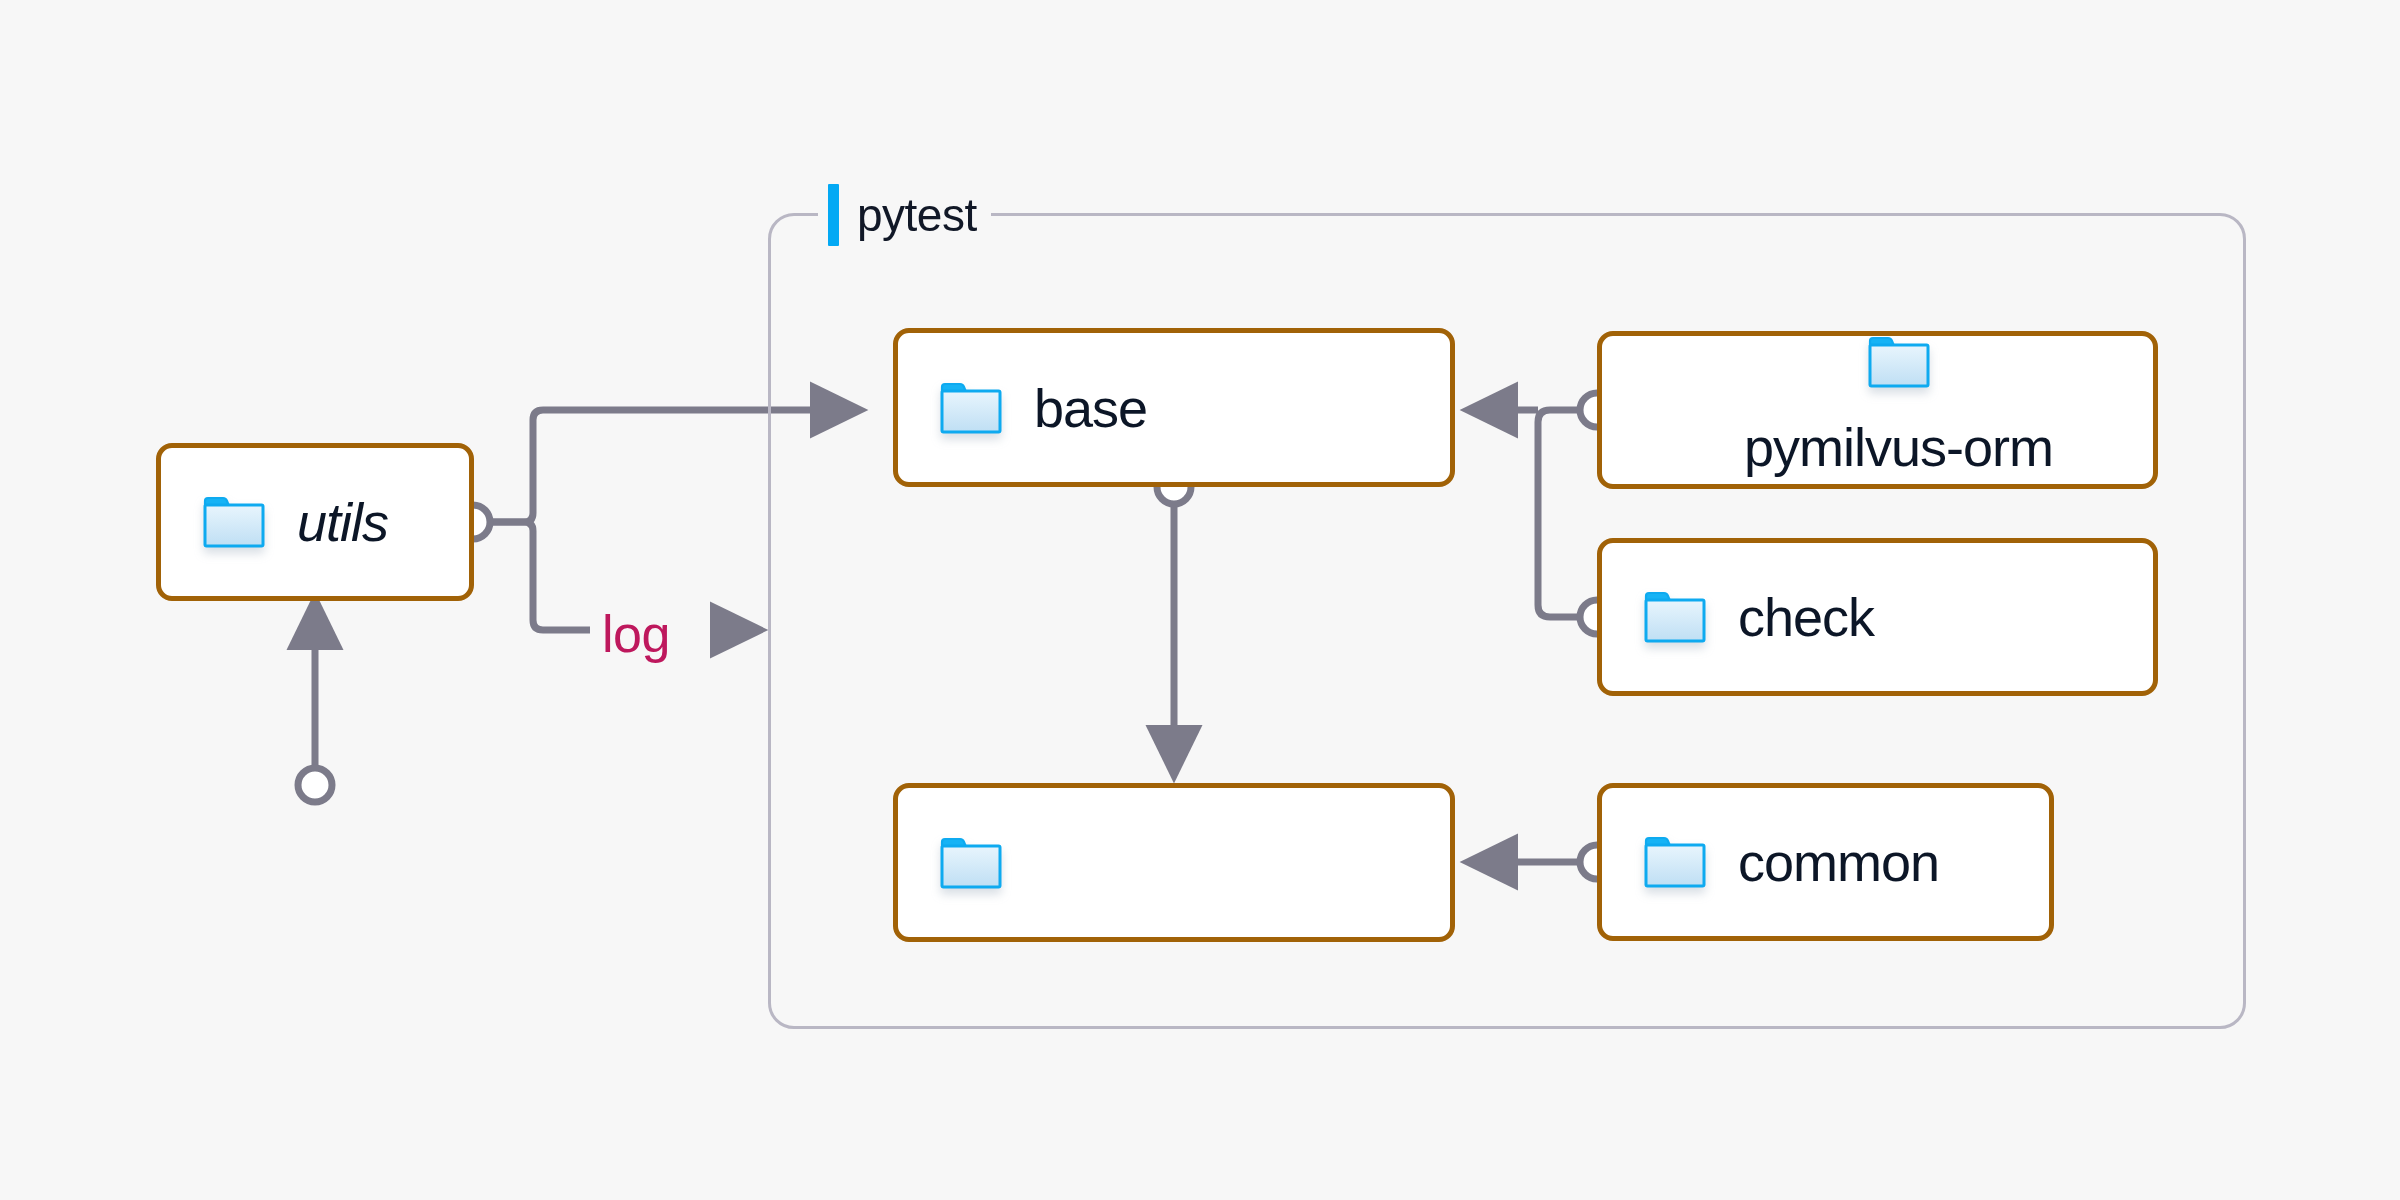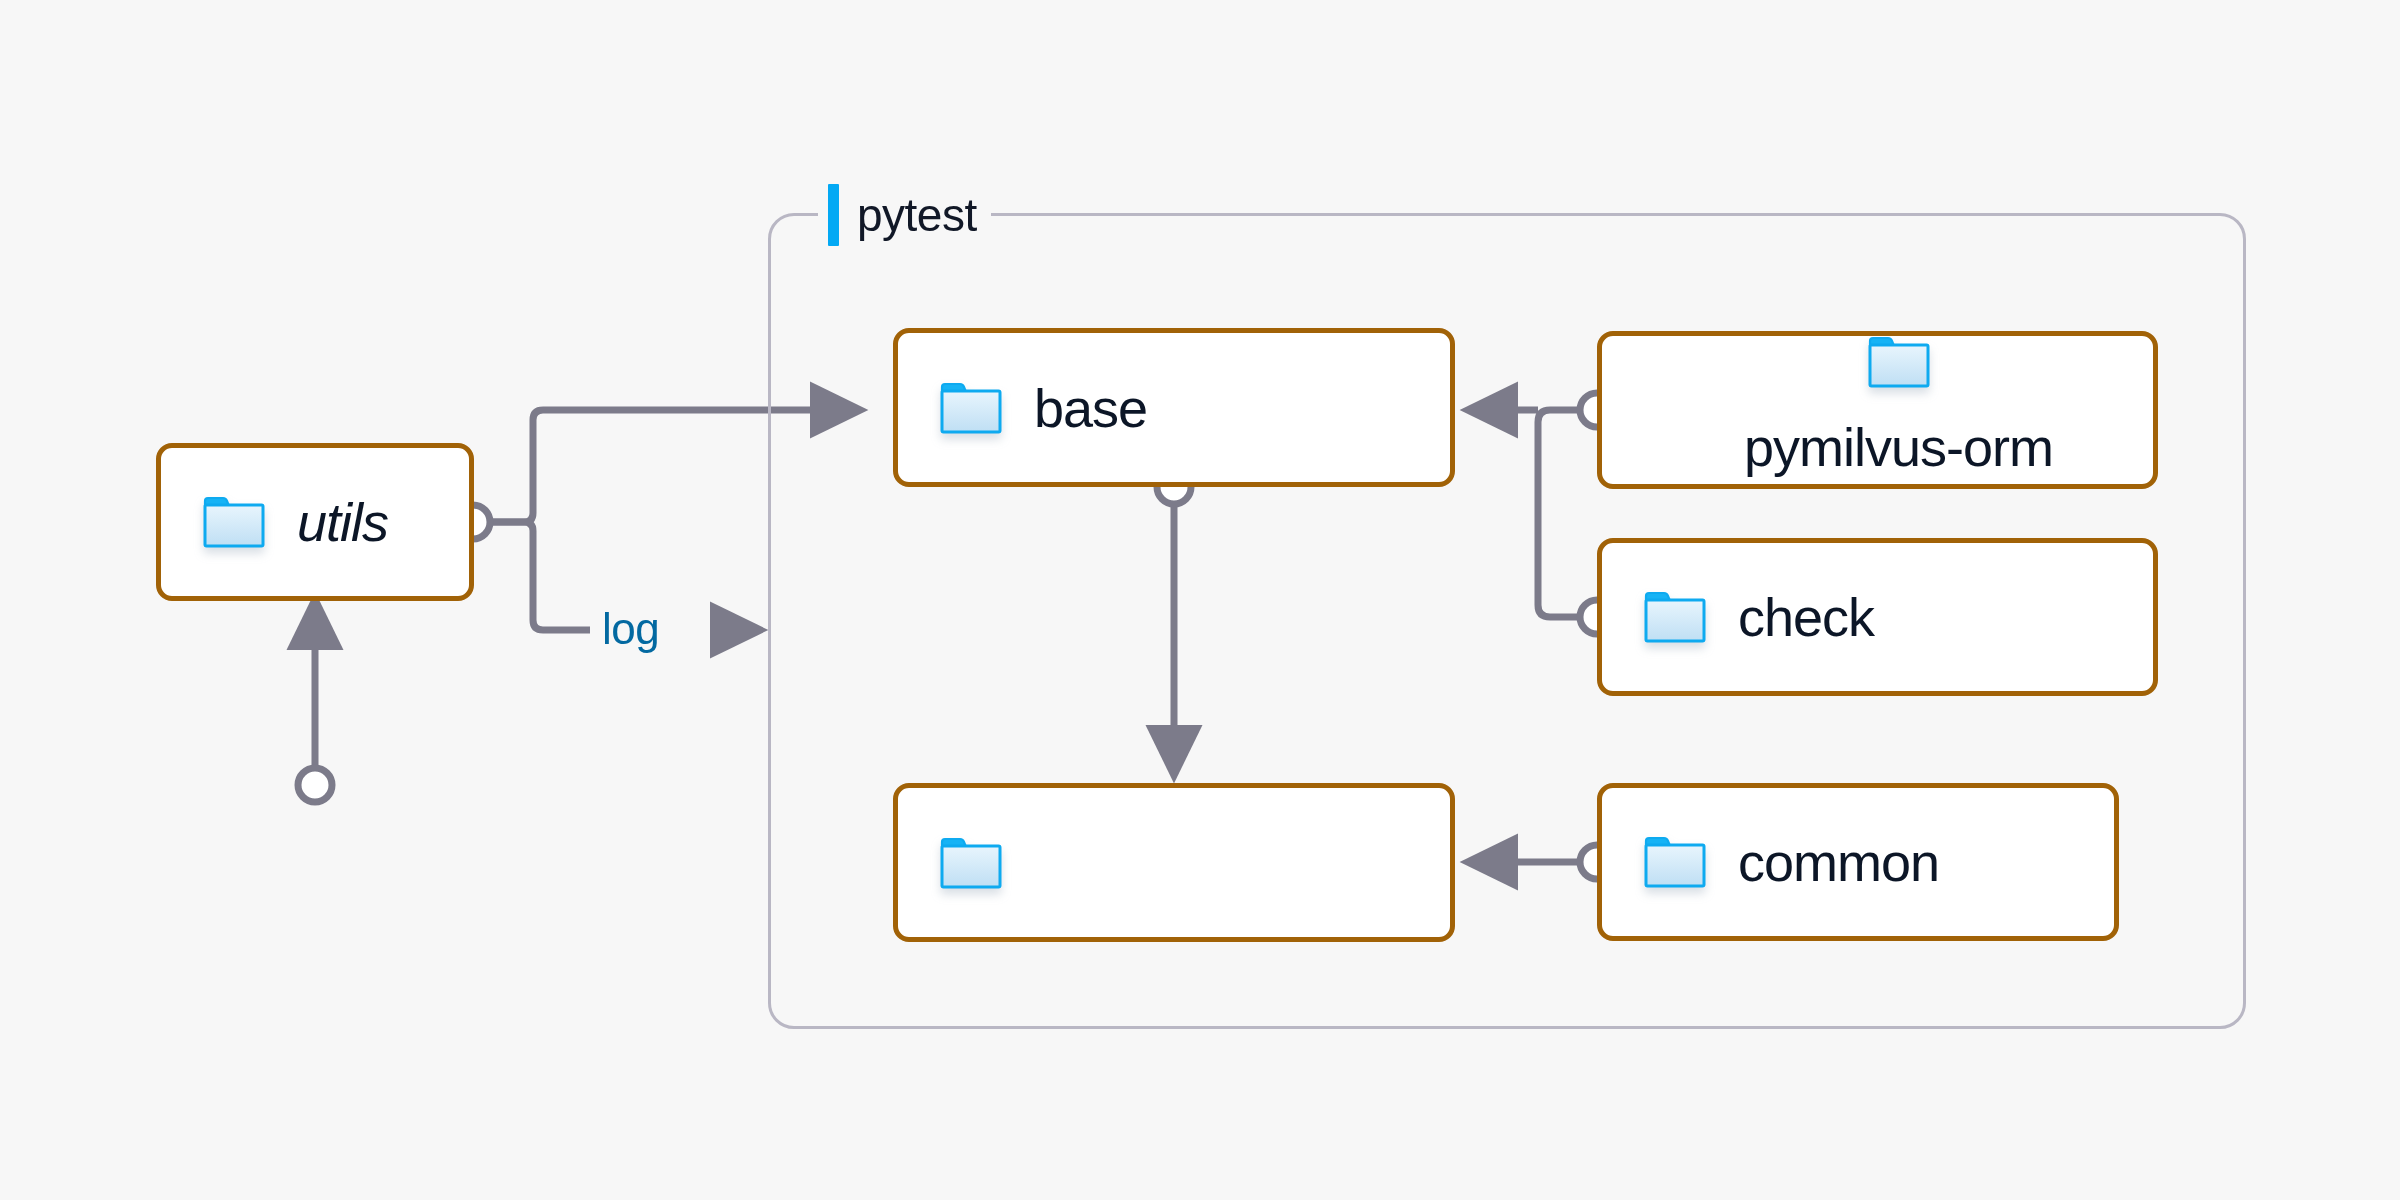--- a/index.html
+++ b/index.html
@@ -73,22 +73,22 @@
   }
   .folder-icon {
     flex: 0 0 auto;
     width: 62px;
     height: 52px;
     position: relative;
     filter: drop-shadow(0 6px 5px rgba(120,140,160,0.28));
   }
   .edge-label {
     position: absolute;
-    font-size: 44px;
-    color: #0369a1;
+    font-size: 52px;
+    color: #be185d;
     letter-spacing: -0.5px;
     white-space: nowrap;
   }
 </style>
 </head>
 <body>
 
 <div id="canvas">
 
   <svg id="edge-layer" viewBox="0 0 2400 1200" xmlns="http://www.w3.org/2000/svg">
@@ -190,21 +190,21 @@
   <div class="node" style="left:1597px; top:538px; width:561px; height:158px;">
     <span class="folder-icon">
       <svg viewBox="0 0 62 52" width="62" height="52" xmlns="http://www.w3.org/2000/svg">
         <path d="M2,10 L2,5 Q2,2 5,2 L20,2 Q23,2 24,5 L26,10 Z" fill="#16b3f5" stroke="#0eaaf0" stroke-width="2.2" stroke-linejoin="round"></path>
         <rect x="2" y="9" width="58" height="41" rx="1.5" fill="url(#folderGrad)" stroke="#0eaaf0" stroke-width="3"></rect>
       </svg>
     </span>
     <span class="node-label">check</span>
   </div>
 
-  <div class="node" style="left:1597px; top:783px; width:522px; height:158px;">
+  <div class="node" style="left:1597px; top:783px; width:457px; height:158px;">
     <span class="folder-icon">
       <svg viewBox="0 0 62 52" width="62" height="52" xmlns="http://www.w3.org/2000/svg">
         <path d="M2,10 L2,5 Q2,2 5,2 L20,2 Q23,2 24,5 L26,10 Z" fill="#16b3f5" stroke="#0eaaf0" stroke-width="2.2" stroke-linejoin="round"></path>
         <rect x="2" y="9" width="58" height="41" rx="1.5" fill="url(#folderGrad)" stroke="#0eaaf0" stroke-width="3"></rect>
       </svg>
     </span>
     <span class="node-label">common</span>
   </div>
 
   <div class="edge-label" style="left:602px; top:604px;">log</div>

